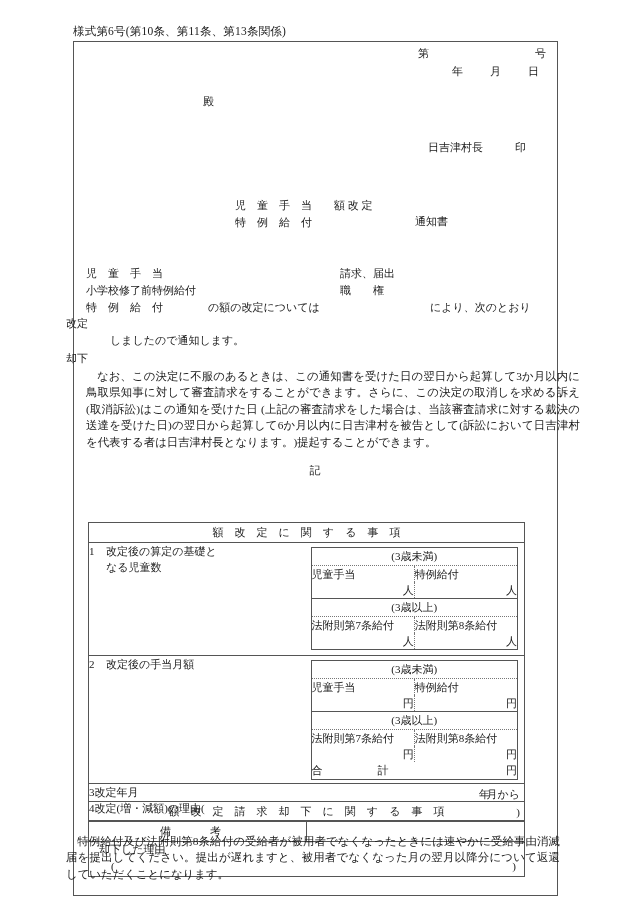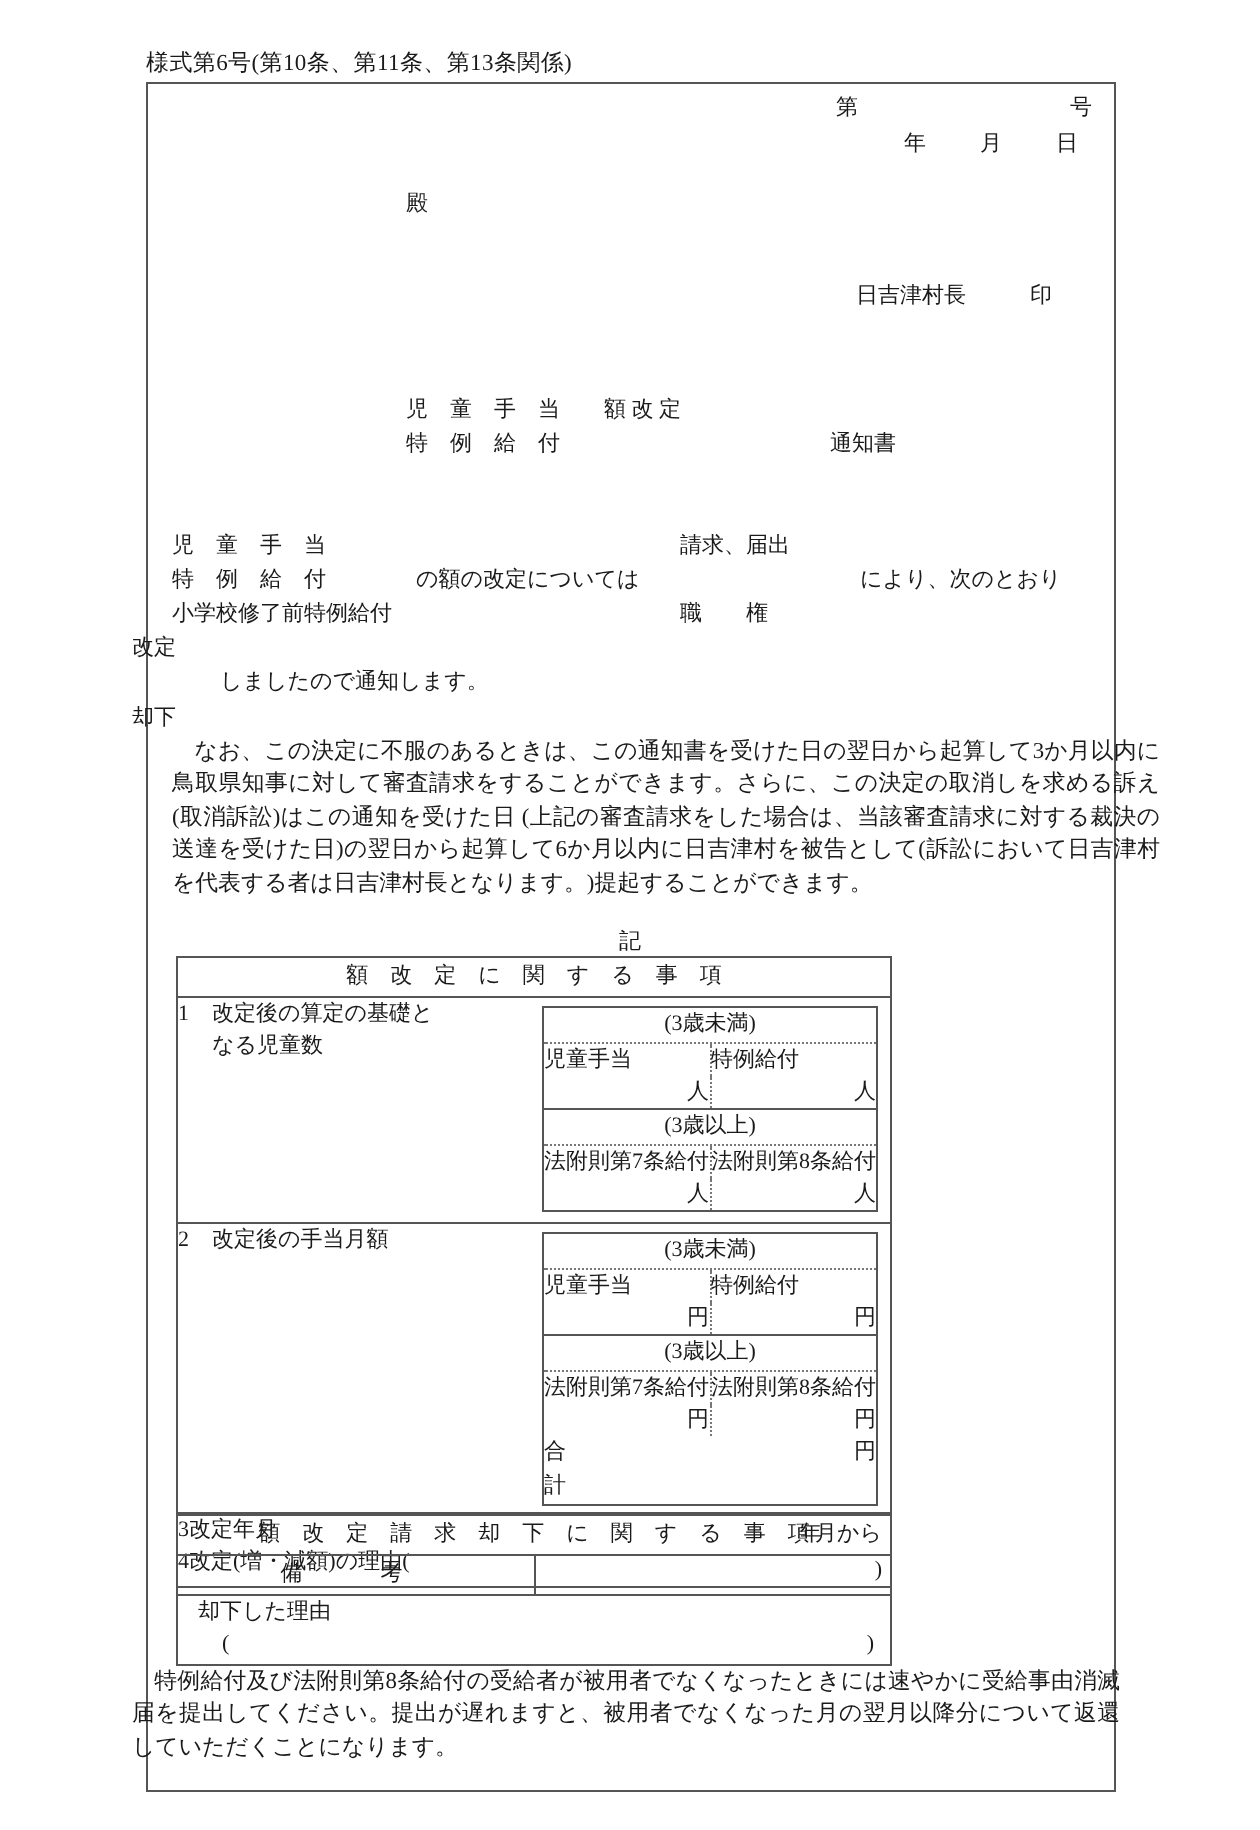--- a/index.html
+++ b/index.html
@@ -40,21 +40,21 @@
   .doc-no-suffix { left: 535px; top: 46px; }
   .date-y   { left: 452px; top: 64px; }
   .date-m   { left: 490px; top: 64px; }
   .date-d   { left: 528px; top: 64px; }
   .dono     { left: 203px; top: 94px; }
   .issuer   { left: 428px; top: 140px; }
   .seal     { left: 515px; top: 140px; }
 
   
   .title-block { position: absolute; left: 203px; top: 197px; }
-  .title-line { height: 17px; line-height: 17px; white-space: nowrap; }
+  .title-line { height: 17px; line-height: 17px; white-space: nowrap; margin-left: 32px; }
   .tsuchisho { position: absolute; left: 415px; top: 214px; }
 
   
   .body-block { position: absolute; left: 86px; top: 265px; }
   .bl { height: 17px; line-height: 17px; white-space: nowrap; position: relative; }
   .col-a { display: inline-block; width: 122px; }
   .col-mid { display: inline-block; width: 132px; }
   .col-b { display: inline-block; width: 90px; }
   .kaitei { position: absolute; left: 66px; top: 316px; }
   .kyakka { position: absolute; left: 66px; top: 351px; }
@@ -71,24 +71,25 @@
     margin-left: 20px;
   }
   .legal .ind { display: inline-block; width: 11px; }
 
   .ki { position: absolute; left: 0; top: 463px; width: 630px; text-align: center; }
 
   
   .tbl {
     position: absolute;
     left: 88px;
-    width: 358px;
+    width: 437px;
     border-collapse: collapse;
     font-size: 11px;
     table-layout: fixed;
+    margin-top: 44px;
   }
   .tbl td {
     border: 1px solid #555;
     padding: 0;
     vertical-align: top;
   }
   .main-tbl { top: 478px; }
   .sec-tbl  { top: 757px; }
 
   .sec-head {
@@ -183,24 +184,24 @@
     <div class="title-line">児　童　手　当　　額 改 定</div>
     <div class="title-line">特　例　給　付</div>
   </div>
   <div class="abs tsuchisho">通知書</div>
 
   <div class="body-block">
     <div class="bl">
       <span class="col-a">児　童　手　当</span><span class="col-mid"></span><span class="col-b">請求、届出</span>
     </div>
     <div class="bl">
-      <span class="col-a">特　例　給　付</span><span class="col-mid">の額の改定については</span><span class="col-b"></span><span>により、次のとおり</span>
+      <span class="col-a">小学校修了前特例給付</span><span class="col-mid"></span><span class="col-b">職　　権</span>
     </div>
     <div class="bl">
-      <span class="col-a">小学校修了前特例給付</span><span class="col-mid"></span><span class="col-b">職　　権</span>
+      <span class="col-a">特　例　給　付</span><span class="col-mid">の額の改定については</span><span class="col-b"></span><span>により、次のとおり</span>
     </div>
   </div>
   <div class="abs kaitei">改定</div>
   <div class="abs kyakka">却下</div>
   <div class="abs shimashita">しましたので通知します。</div>
 
   <div class="legal"><span class="ind"></span><span>なお、この決定に不服のあるときは、この通知書を受けた日の翌日から起算して3か月以内に鳥取県知事に対して審査請求をすることができます。さらに、この決定の取消しを求める訴え(取消訴訟)はこの通知を受けた日 (上記の審査請求をした場合は、当該審査請求に対する裁決の送達を受けた日)の翌日から起算して6か月以内に日吉津村を被告として(訴訟において日吉津村を代表する者は日吉津村長となります。)提起することができます。</span></div>
 
   <div class="ki">記</div>
 

